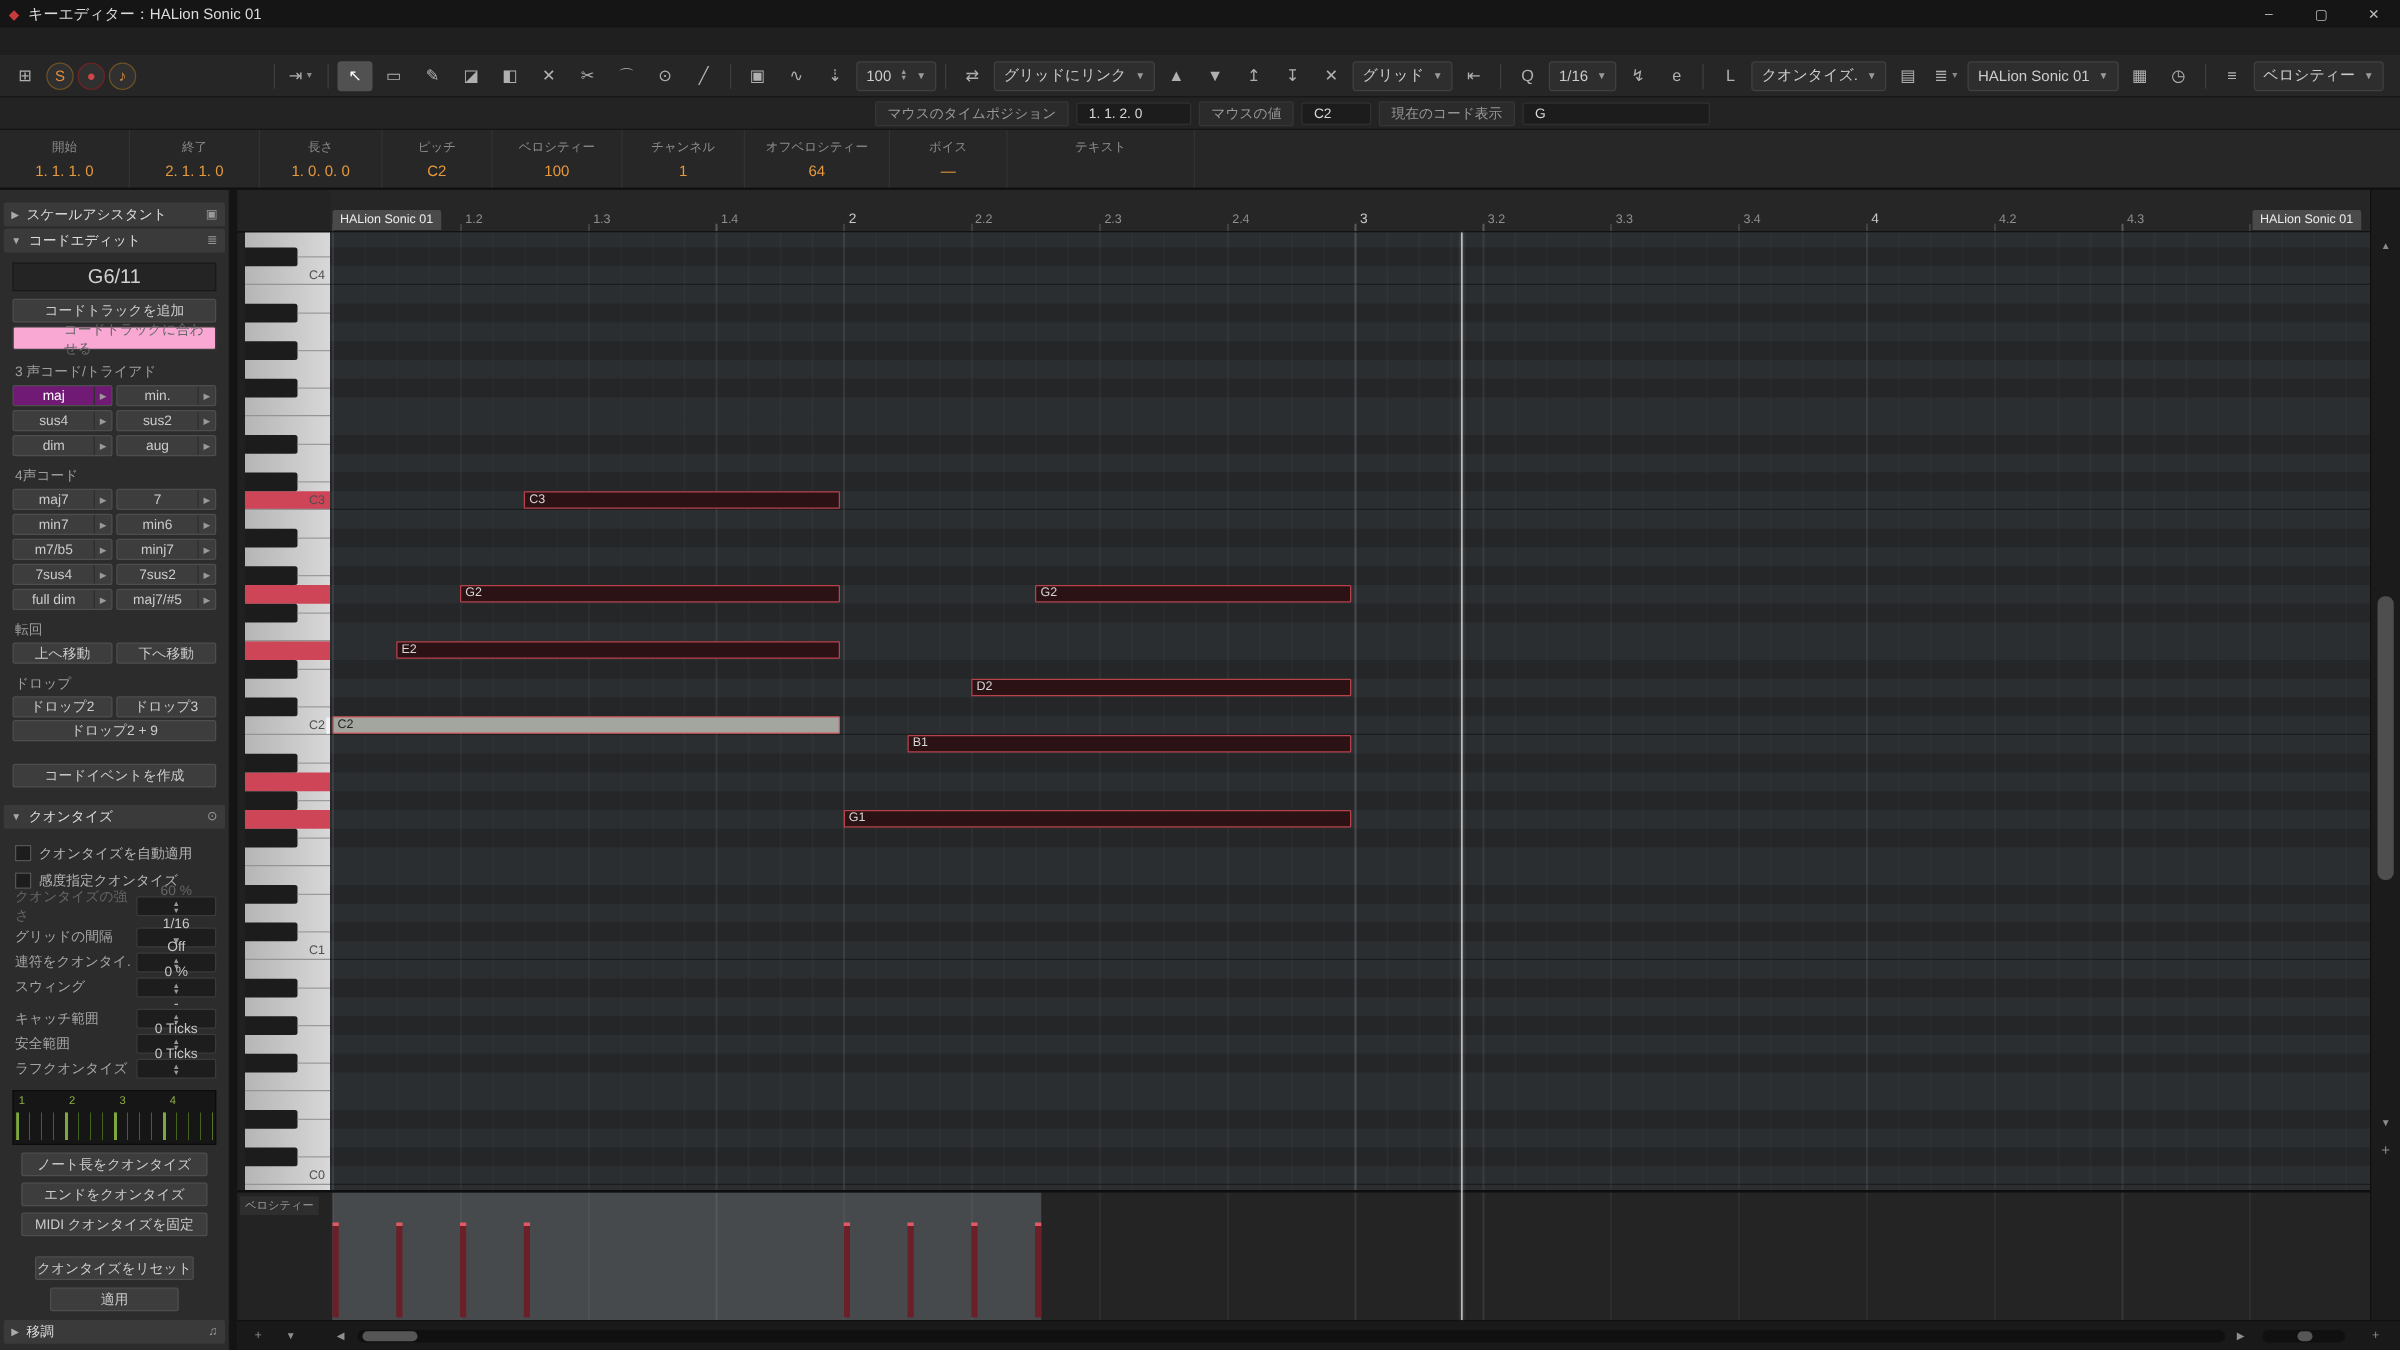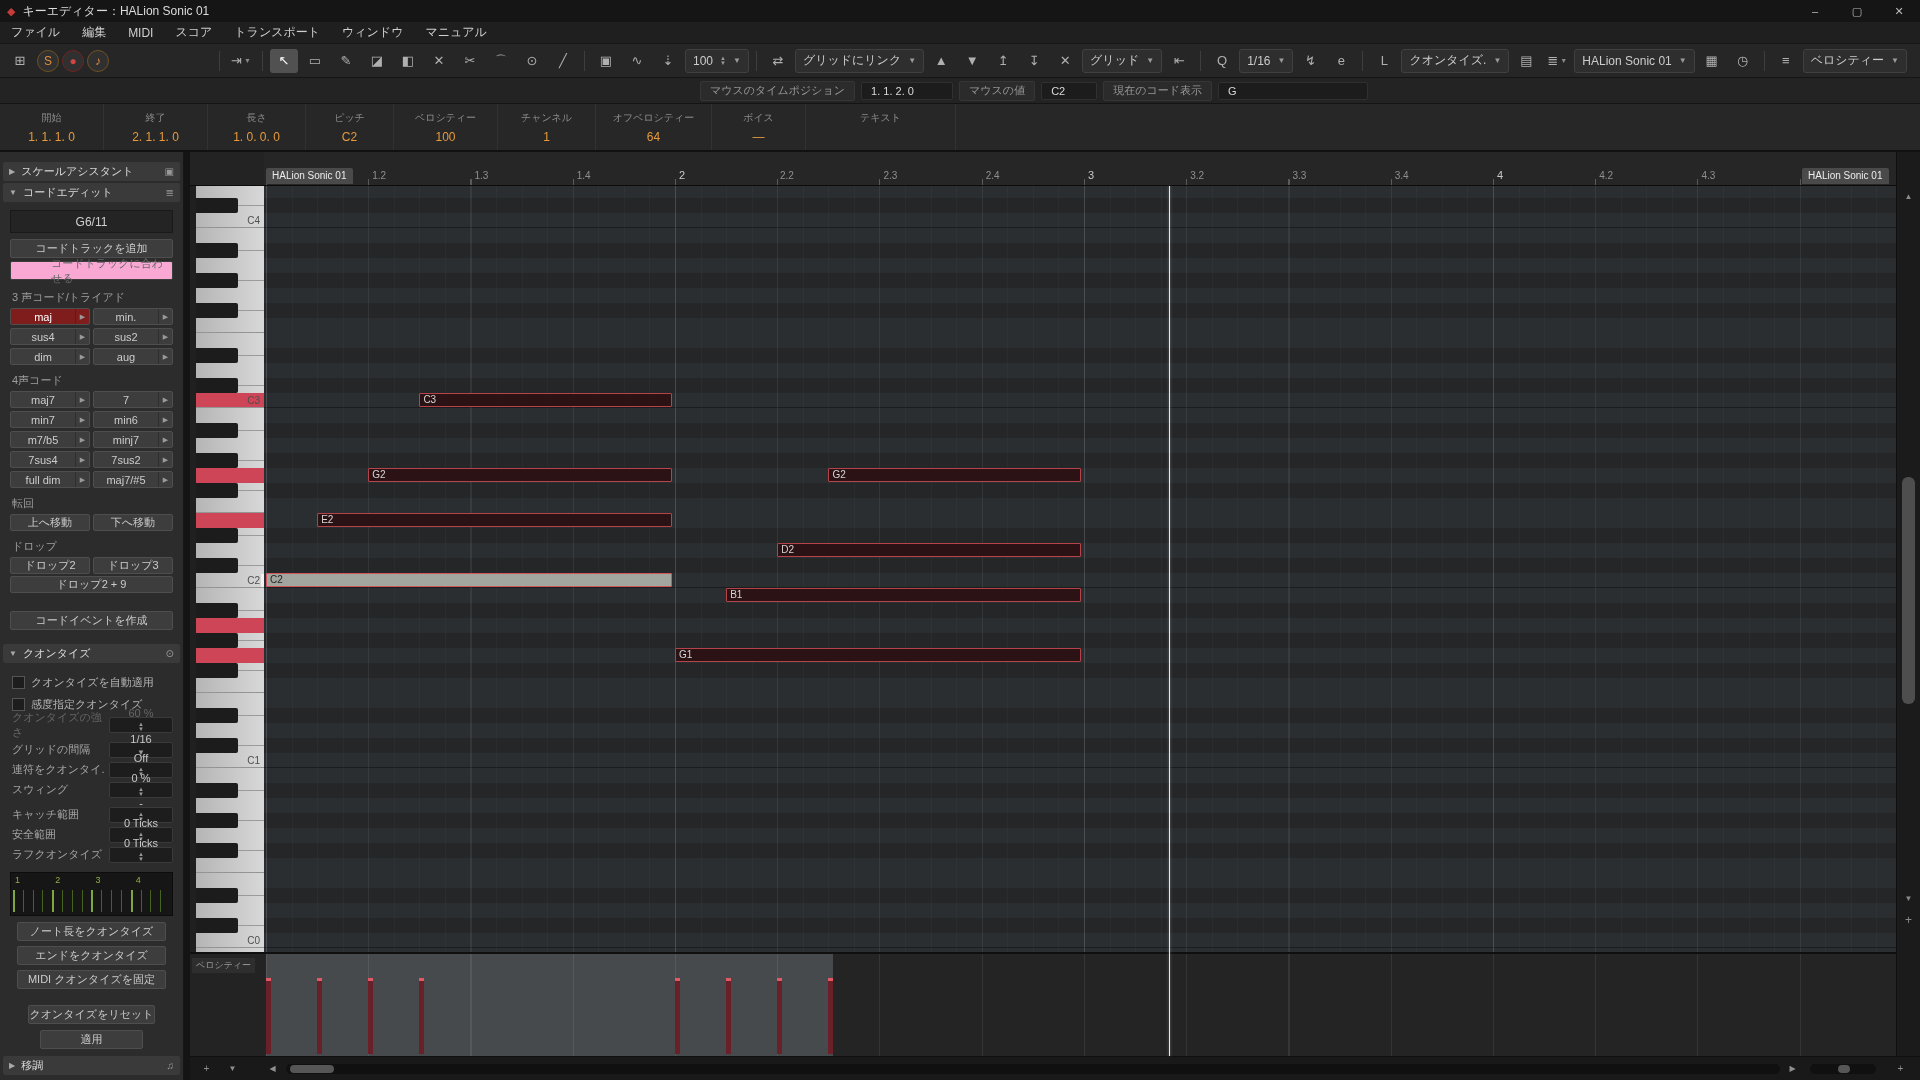--- a/index.html
+++ b/index.html
@@ -48,30 +48,30 @@
   .ilbl{font-size:10px;color:#8c8c8c;}
   .ival{font-size:12px;color:#e79a3c;margin-top:5px;}
 
   
   .sidebar{position:absolute;left:0;top:152px;width:184px;bottom:0;background:#2c2c2c;border-right:1px solid #161616;box-sizing:border-box;overflow:hidden;}
   .sidegap{position:absolute;left:184px;top:152px;width:6px;bottom:0;background:#141414;}
   .shead{height:19px;margin:2px 3px 0 3px;background:#3a3a3a;border-radius:2px;display:flex;align-items:center;padding:0 6px;gap:6px;font-size:11px;color:#ddd;}
   .shead .tri{font-size:8px;color:#aaa;}
   .shead .ricon{margin-left:auto;font-size:10px;color:#999;}
   .shead.bottom{position:absolute;bottom:5px;left:0;right:0;margin:0 3px;}
-  .chorddisp{height:21px;margin:8px 10px 0 10px;background:#242424;border:1px solid #191919;display:flex;align-items:center;justify-content:center;font-size:12px;color:#d0d0d0;}
+  .chorddisp{height:21px;margin:8px 10px 0 10px;background:#242424;border:1px solid #191919;display:flex;align-items:center;justify-content:center;font-size:16px;color:#d0d0d0;}
   .sbtn{margin:3px 10px 0 10px;height:19px;background:#3d3d3d;border:1px solid #4e4e4e;border-radius:2px;display:flex;align-items:center;justify-content:center;font-size:11px;color:#ccc;box-sizing:border-box;}
   .sbtn.disabled{color:#666;background:#f9a8d4;border-color:#3d3d3d;padding-left:40px;}
   .sbtn.narrow{margin-left:17px;margin-right:17px;}
   .slabel{font-size:11px;color:#9e9e9e;margin:8px 0 0 12px;}
   .cgrid{display:grid;grid-template-columns:1fr 1fr;gap:3px;margin:3px 10px 0 10px;}
   .cbtn{height:17px;background:#3d3d3d;border:1px solid #4e4e4e;border-radius:2px;display:flex;align-items:stretch;font-size:11px;color:#ccc;box-sizing:border-box;overflow:hidden;}
   .cbtn .txt{flex:1;display:flex;align-items:center;justify-content:center;}
   .cbtn .arr{width:13px;border-left:1px solid #2f2f2f;display:flex;align-items:center;justify-content:center;font-size:7px;color:#999;}
-  .cbtn.sel{background:#7f1d1d;color:#fff;}
+  .cbtn.sel{background:#701a75;color:#fff;}
   .chkrow{display:flex;align-items:center;height:18px;margin:4px 10px 0 12px;}
   .chk{width:11px;height:11px;min-width:11px;background:#1d1d1d;border:1px solid #555;}
   .chklbl{font-size:11px;color:#b5b5b5;margin-left:6px;}
   .qrow{display:flex;align-items:center;height:19px;padding:0 10px 0 12px;margin-top:1px;}
   .qrow .lbl{flex:1;font-size:11px;color:#a5a5a5;}
   .qrow.dis .lbl,.qrow.dis .qctl{color:#666;}
   .qctl{width:64px;height:16px;background:#1d1d1d;border:1px solid #3a3a3a;border-radius:2px;display:flex;align-items:center;justify-content:flex-end;gap:3px;padding:0 3px;font-size:11px;color:#c8c8c8;box-sizing:border-box;flex-direction:column;}
   .qgrid{margin:8px 10px 0 10px;height:42px;background:#161616;border:1px solid #0c0c0c;position:relative;}
   .qgrid .num{position:absolute;top:2px;font-size:9px;color:#8fae4a;}
   .qgrid .ticks{position:absolute;left:2px;right:2px;bottom:3px;height:22px;
@@ -141,29 +141,20 @@
   <div class="titlebar">
     <span class="logo">◆</span>
     <span class="title">キーエディター：HALion Sonic 01</span>
     <div class="wincontrols">
       <span class="winbtn">–</span>
       <span class="winbtn">▢</span>
       <span class="winbtn">✕</span>
     </div>
   </div>
 
-  <div class="menubar">
-      <div class="menu-item">ファイル</div>
-      <div class="menu-item">編集</div>
-      <div class="menu-item">MIDI</div>
-      <div class="menu-item">スコア</div>
-      <div class="menu-item">トランスポート</div>
-      <div class="menu-item">ウィンドウ</div>
-      <div class="menu-item">マニュアル</div>
-    </div>
 
   <div class="toolbar">
     <span class="tbtn">⊞</span>
     <span class="round orange">S</span>
     <span class="round red">●</span>
     <span class="round orange">♪</span>
     <span class="spacer"></span>
     <span class="sep"></span>
     <span class="tbtn">
         <span>⇥</span>

